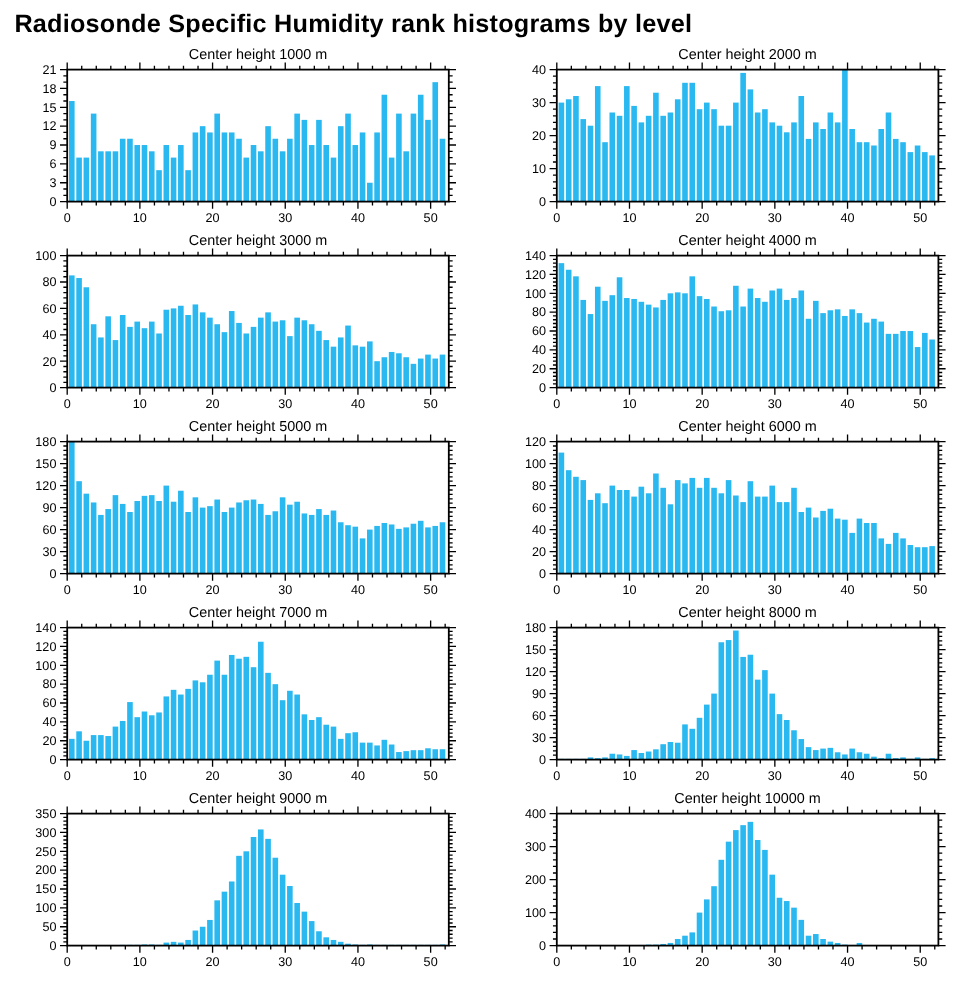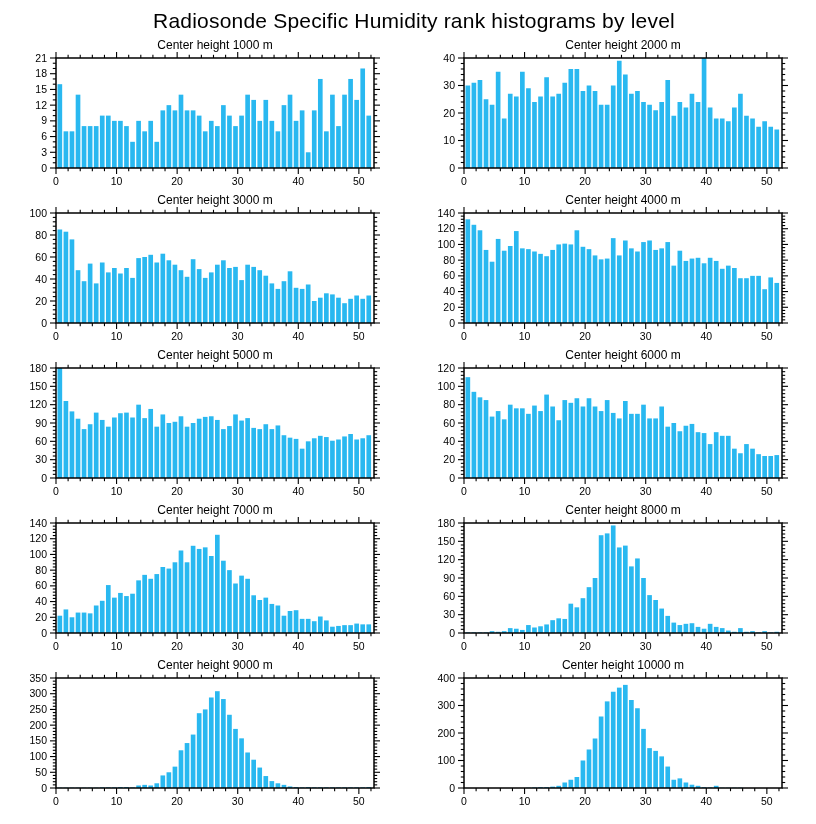--- a/index.html
+++ b/index.html
@@ -1,21 +1,20 @@
 <!DOCTYPE html>
 <html><head>
 <meta charset="utf-8">
 <style>
   html,body{margin:0;padding:0;background:#ffffff;}
   body{width:816px;height:824px;overflow:hidden;font-family:"Liberation Sans",sans-serif;}
   .main-title{
     margin:9px 0 3px 12px;
-    text-align:center;
     font-size:21px;
-    font-weight:400;
+    font-weight:700;
     color:#000;
     letter-spacing:0.2px;
   }
   .grid{
     display:grid;
     grid-template-columns:408px 408px;
     grid-auto-rows:155px;
   }
   .cell{position:relative;}
   svg{display:block;}

